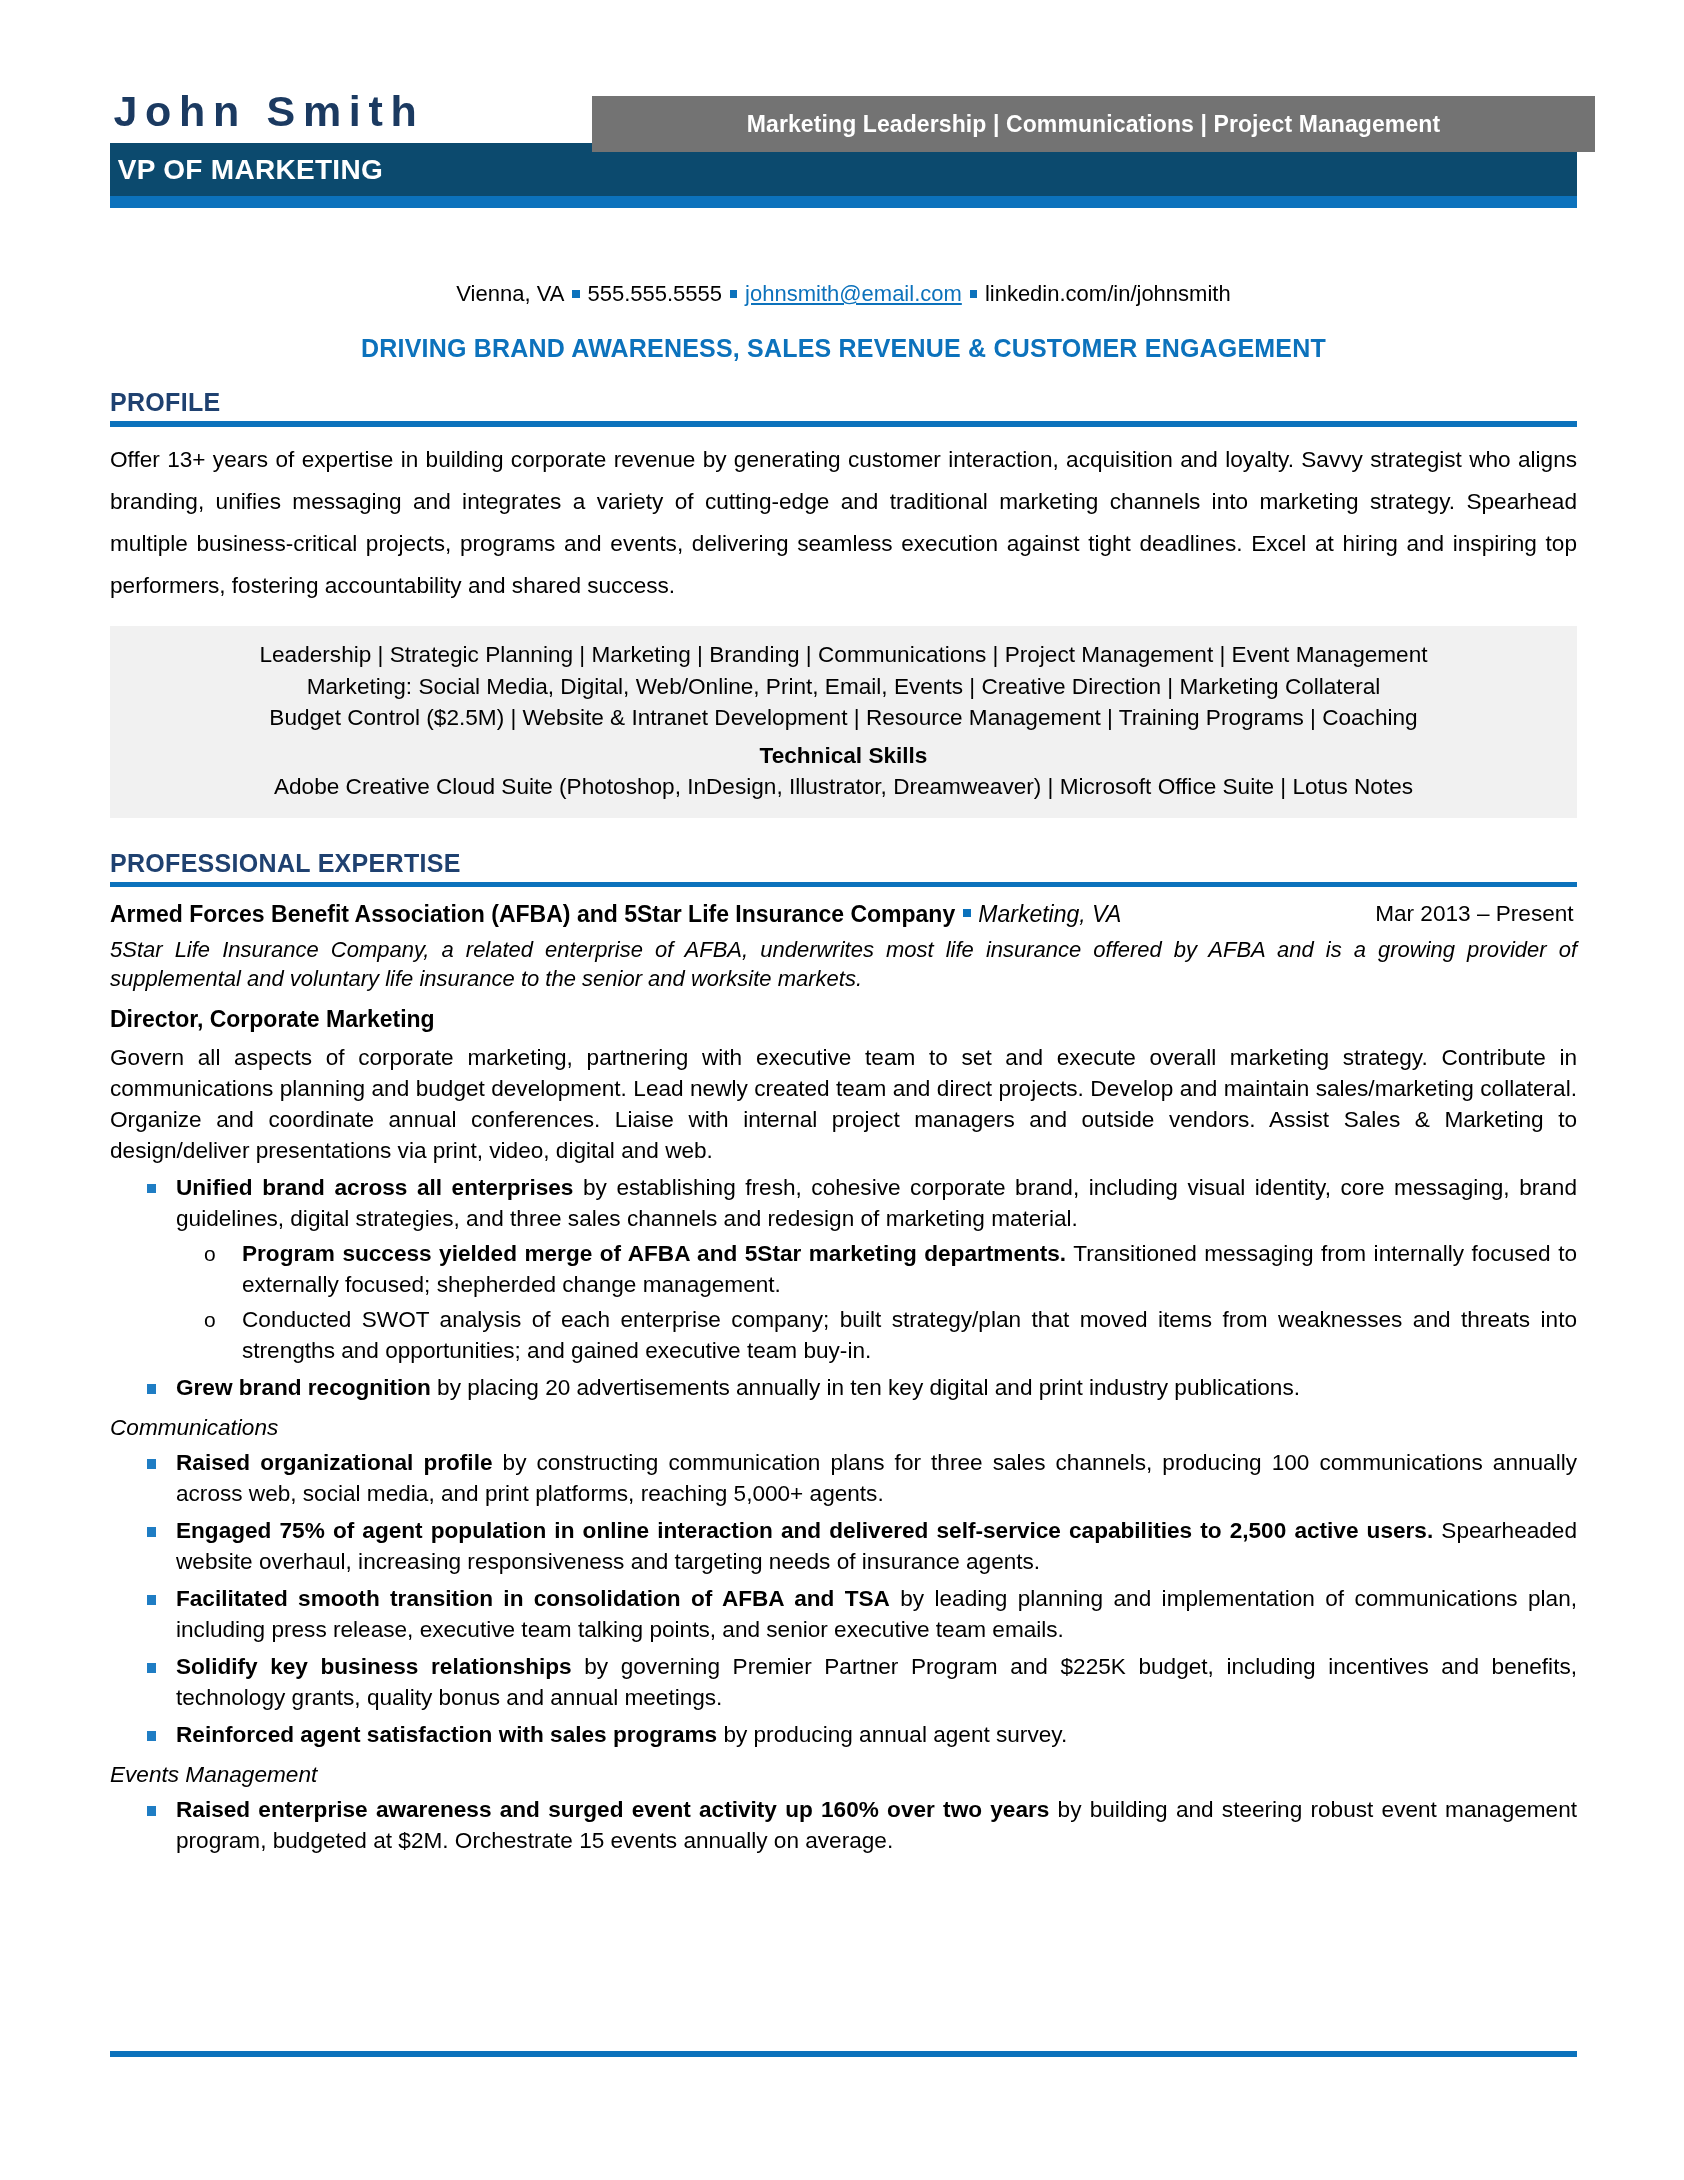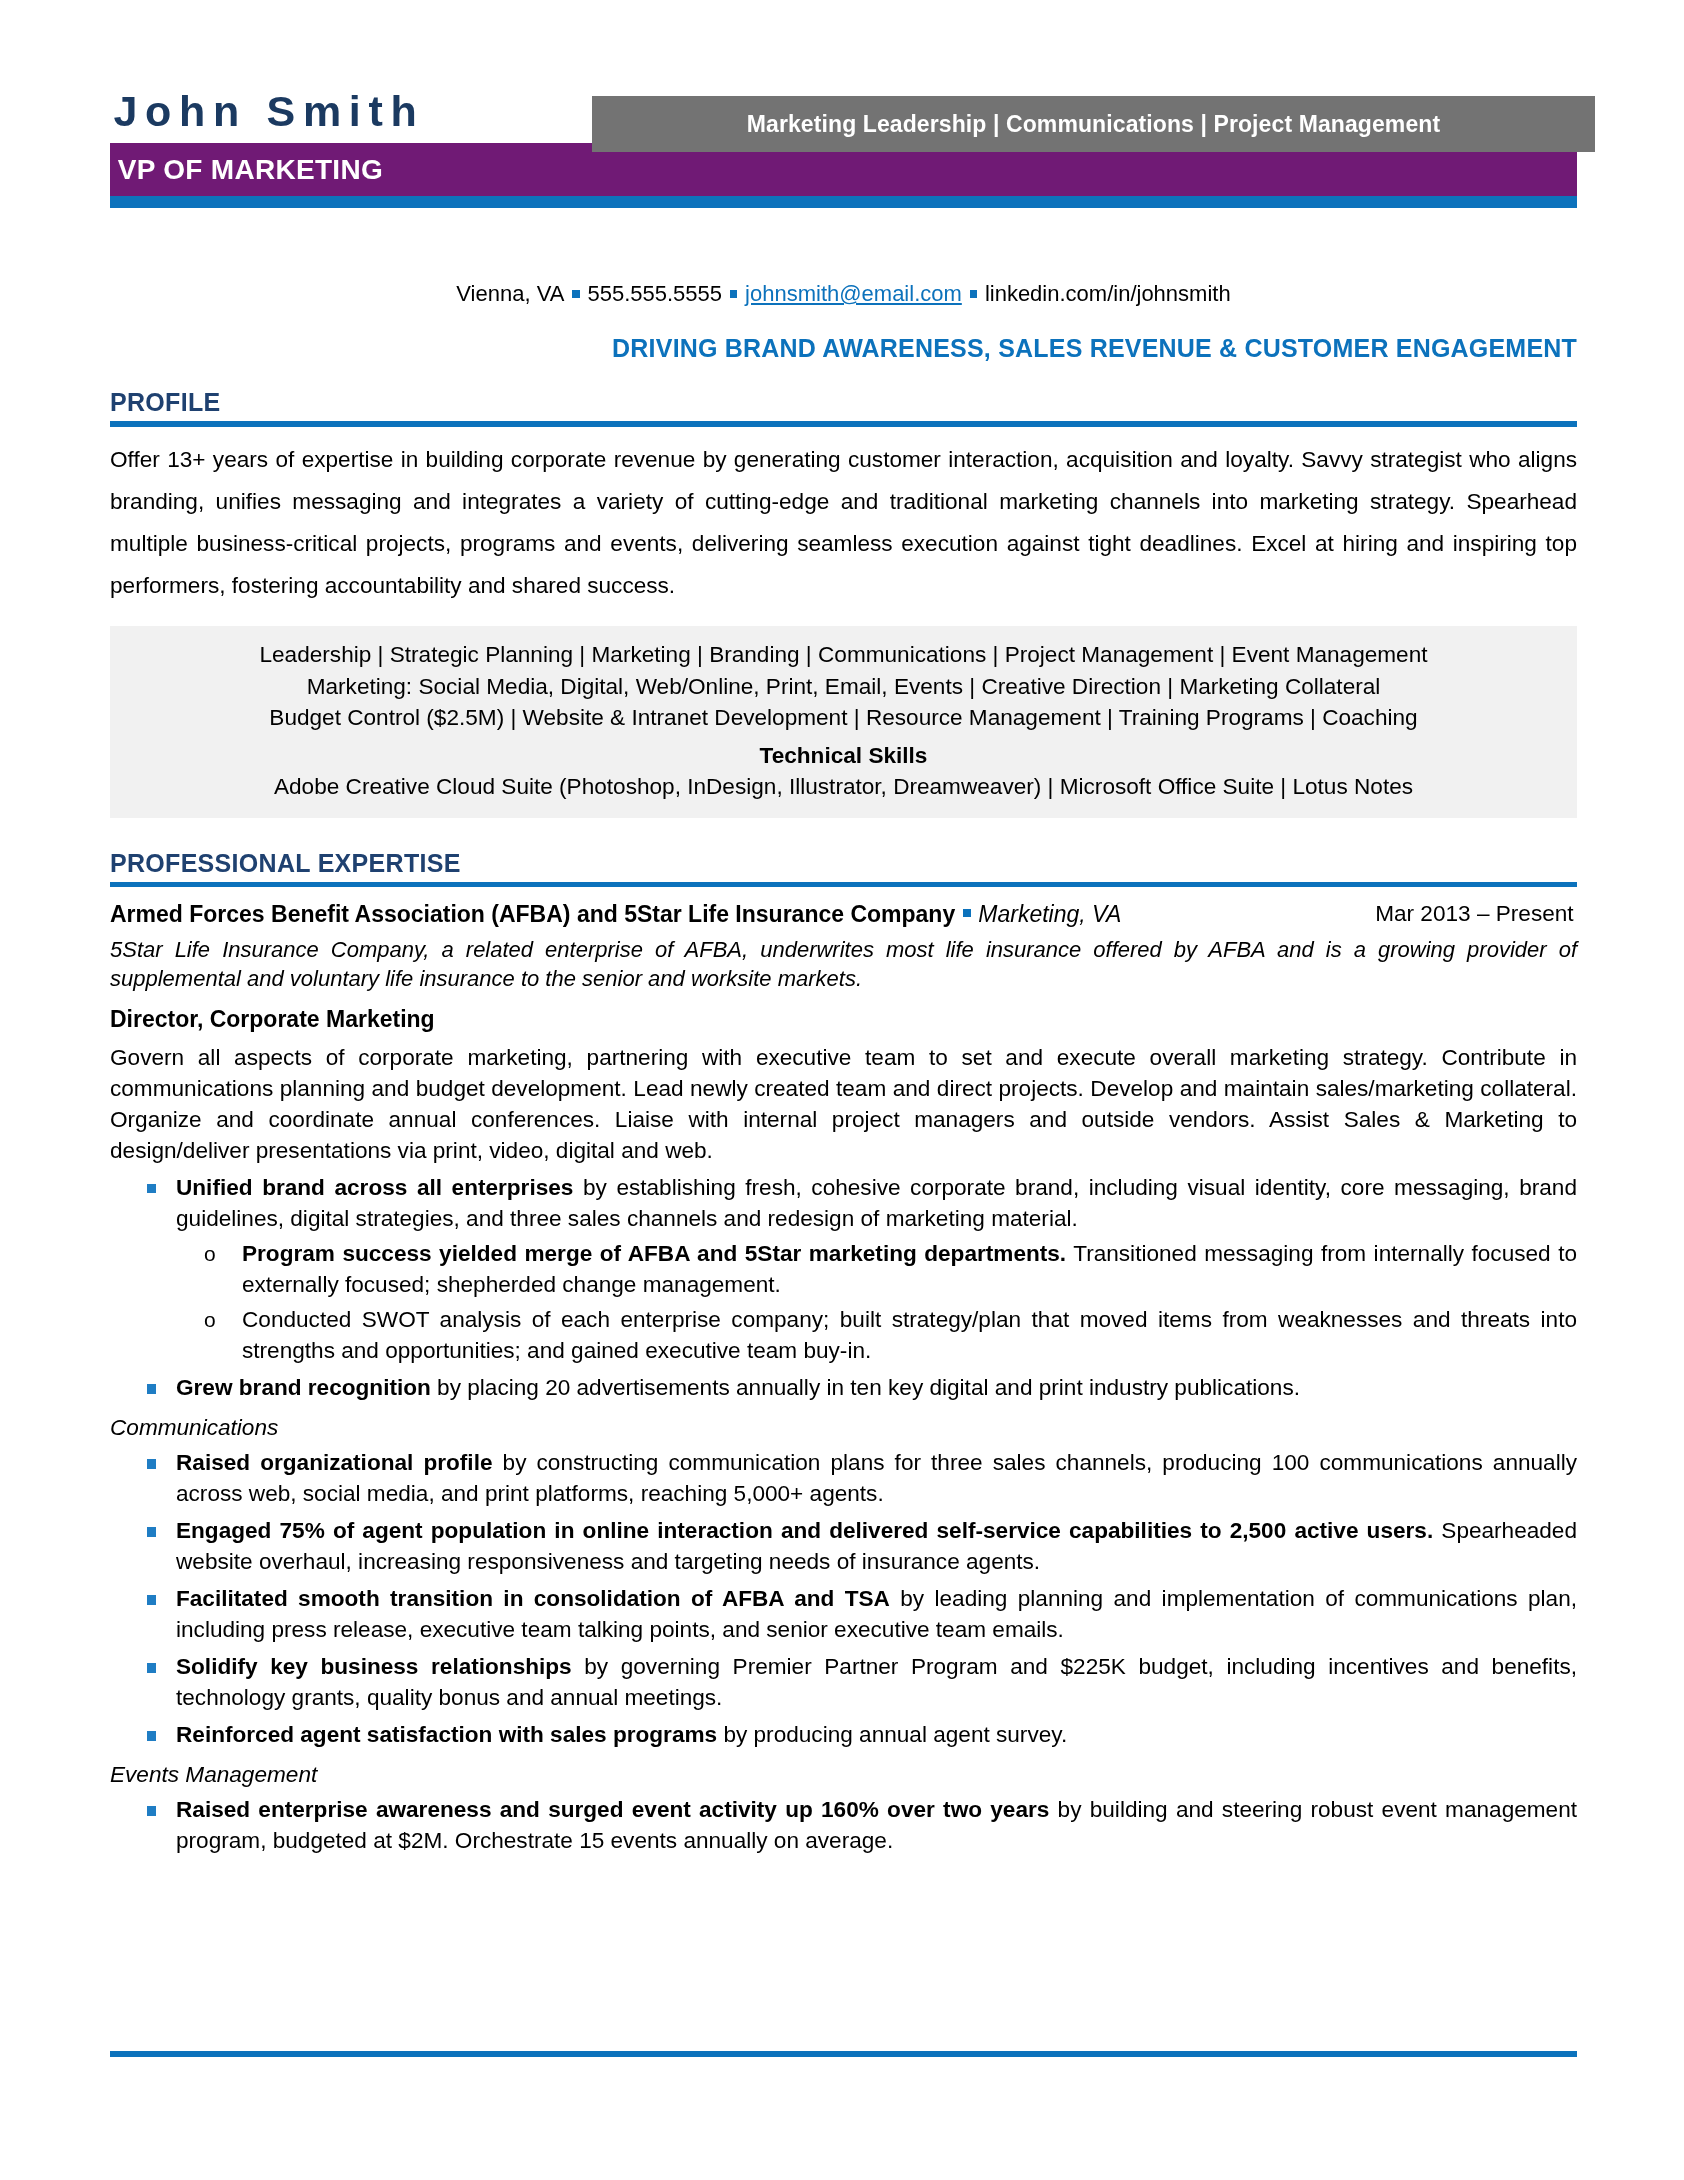--- a/index.html
+++ b/index.html
@@ -40,21 +40,21 @@
     line-height: 53px;
     padding-left: 3.4px;
   }
 
   .navy-band {
     position: absolute;
     left: 0;
     top: 58px;
     width: 1467px;
     height: 53px;
-    background: #701a75;
+    background: #0c4a6e;
   }
 
   .navy-band .role {
     color: #ffffff;
     font-size: 28px;
     font-weight: bold;
     line-height: 53px;
     padding-left: 7.7px;
     letter-spacing: 0.3px;
   }
@@ -105,21 +105,21 @@
   .sq-bullet {
     display: inline-block;
     width: 7.7px;
     height: 7.7px;
     background: #0C72BC;
     margin: 0 7.7px 2.6px 7.7px;
     vertical-align: middle;
   }
 
   .headline {
-    text-align: right;
+    text-align: center;
     font-size: 25px;
     font-weight: bold;
     color: #0C72BC;
     margin-top: 25.6px;
     letter-spacing: 0.2px;
   }
 
   
   .section-head {
     font-size: 25px;

